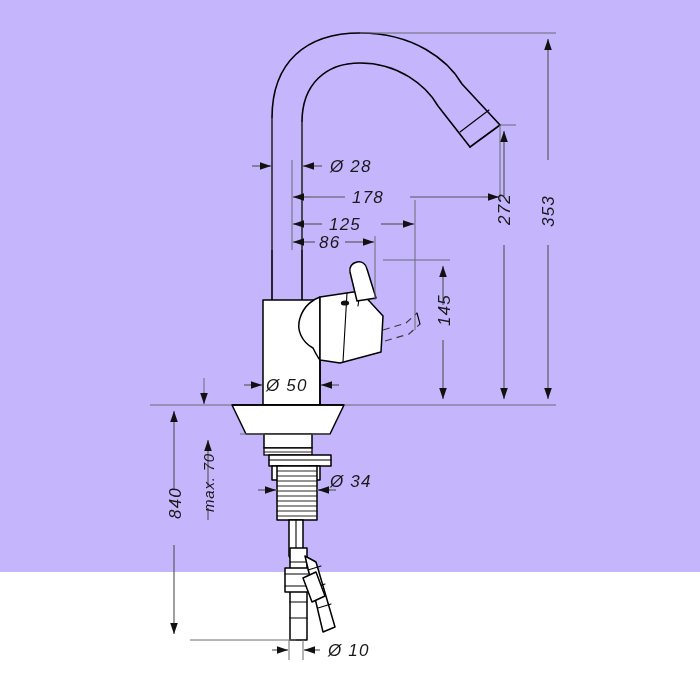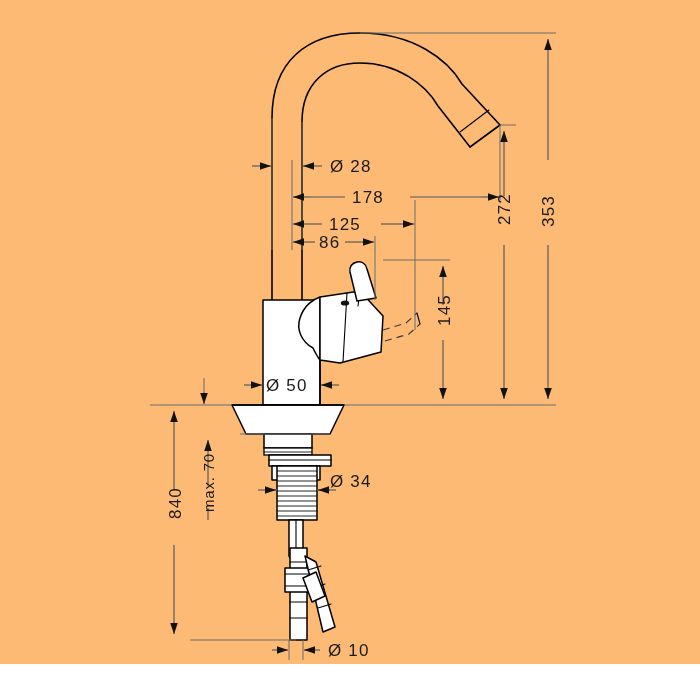--- a/index.html
+++ b/index.html
@@ -9,22 +9,23 @@
   }
   body {
     width: 700px;
     height: 700px;
     font-family: "Liberation Sans", sans-serif;
     overflow: hidden;
   }
   #drawing-root {
     position: relative;
     width: 700px;
-    height: 664px;
-    background: #fdba74;
+    height: 572px;
+    background: #c4b5fd;
+    font-style: italic;
   }
   svg.sheet {
     position: absolute;
     left: 0;
     top: 0;
     width: 700px;
     height: 700px;
     display: block;
   }
   .dim-text {

